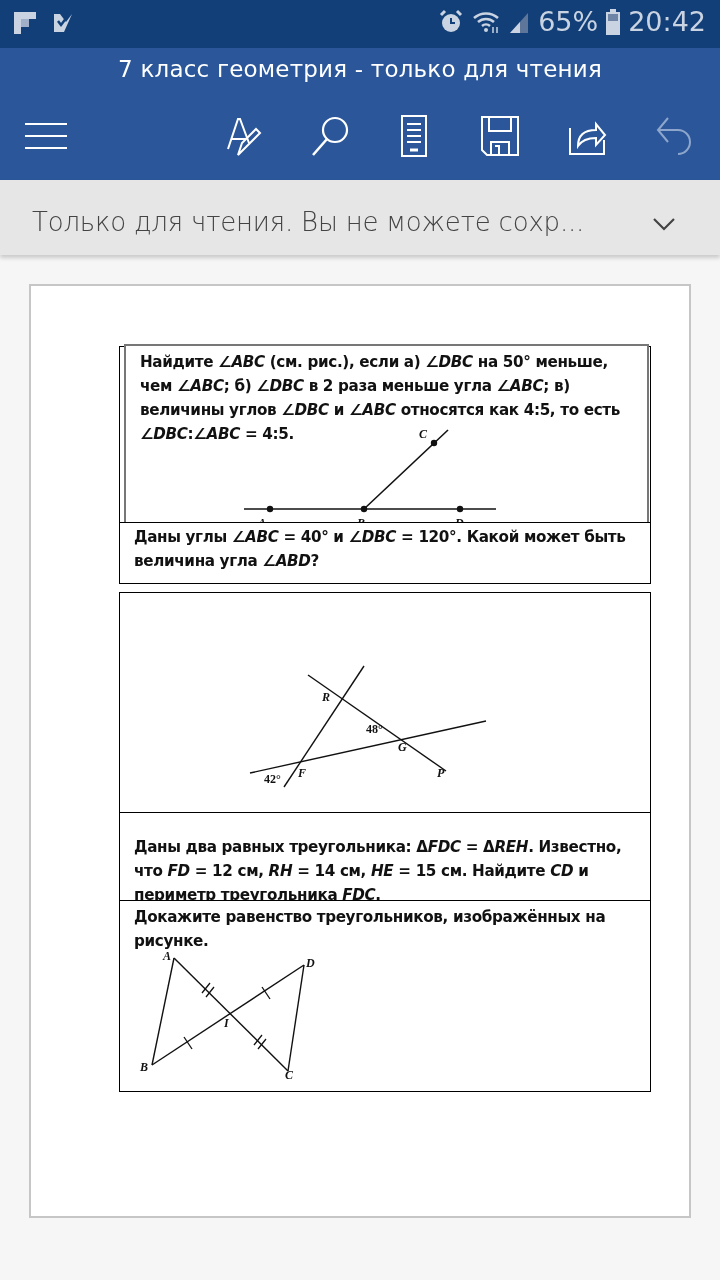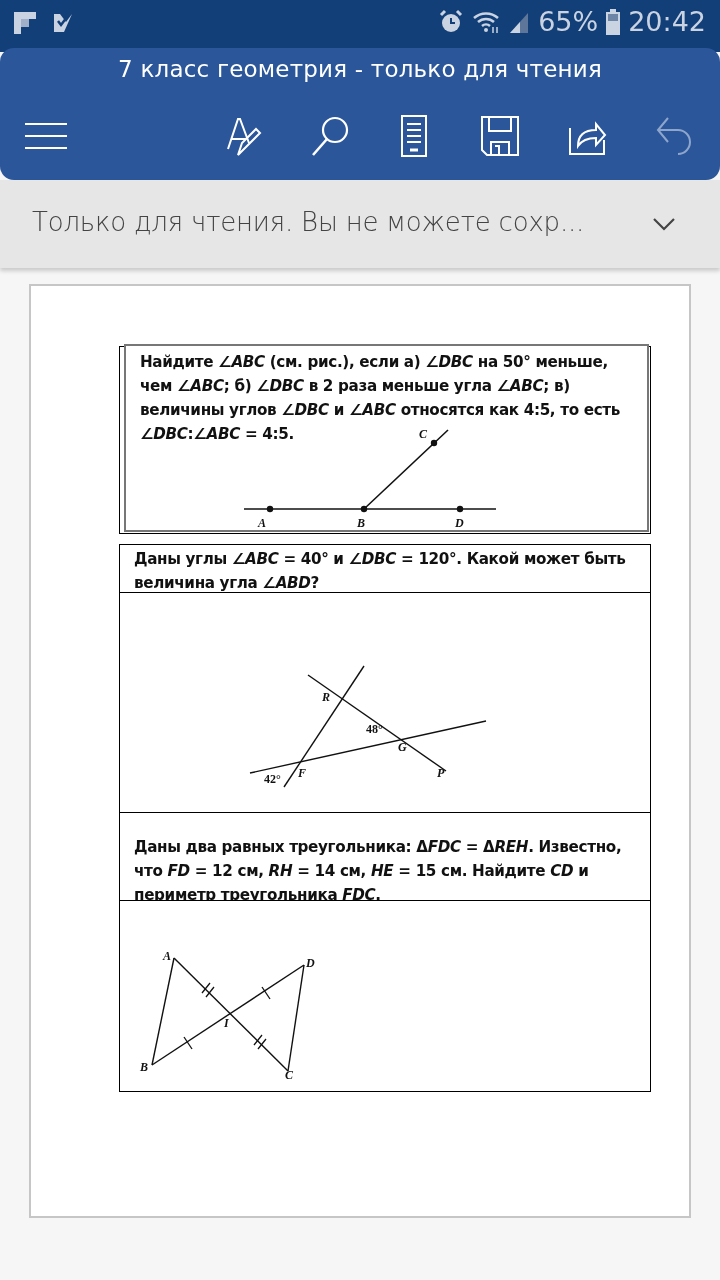--- a/index.html
+++ b/index.html
@@ -1,24 +1,24 @@
 <!DOCTYPE html>
 <html><head>
   <meta charset="utf-8">
   <style>
     * { box-sizing: border-box; margin: 0; padding: 0; }
     html, body { width: 720px; height: 1280px; overflow: hidden; background: #f6f6f6; font-family: "Liberation Sans", sans-serif; }
     .status-bar { position: absolute; top: 0; left: 0; width: 720px; height: 52px; background: #123f78; color: #c9d3e2; }
     .sb-left { position: absolute; left: 14px; top: 12px; display: flex; gap: 16px; align-items: center; }
     .sb-right { position: absolute; right: 14px; top: 6px; display: flex; align-items: center; gap: 8px; font-size: 27px; font-family: "DejaVu Sans", sans-serif; }
-    .app-bar { position: absolute; top: 48px; left: 0; width: 720px; height: 132px; background: #2b579a; color: #fff; border-radius: 14px; }
+    .app-bar { position: absolute; top: 48px; left: 0; width: 720px; height: 132px; background: #2b579a; color: #fff; }
     .app-title { position: absolute; top: 8px; left: 0; width: 720px; text-align: center; font-size: 23px; font-family: "DejaVu Sans", sans-serif; letter-spacing: 0.2px; }
     .toolbar { position: absolute; top: 60px; left: 0; width: 720px; height: 60px; }
     .tb-btn { position: absolute; top: 0; width: 56px; height: 56px; display: flex; align-items: center; justify-content: center; cursor: pointer; }
-    .banner { position: absolute; top: 180px; left: 0; width: 720px; height: 88px; background: #e6e6e6; box-shadow: 0 3px 4px rgba(0,0,0,0.18); }
+    .banner { position: absolute; top: 180px; left: 0; width: 720px; height: 75px; background: #e6e6e6; box-shadow: 0 3px 4px rgba(0,0,0,0.18); }
     .banner-text { position: absolute; left: 32px; top: 27px; font-size: 26px; color: #444; font-family: "DejaVu Sans", sans-serif; font-weight: 300; letter-spacing: -0.2px; }
     .banner-chevron { position: absolute; right: 40px; top: 28px; width: 32px; height: 32px; cursor: pointer; }
     .page { position: absolute; top: 284px; left: 29px; width: 662px; height: 934px; background: #fff; border: 2px solid #c6c6c6; }
     .doc-table { position: absolute; left: 88px; top: 60px; width: 532px; border-collapse: collapse; }
     .cell { position: absolute; left: 0; width: 532px; border: 1.5px solid #000; background: #fff; }
     .ptext { position: absolute; left: 14px; right: 14px; font-size: 15.2px; line-height: 24px; color: #111; font-weight: bold; font-family: "DejaVu Sans", sans-serif; letter-spacing: -0.35px; }
     .ptext i { font-style: italic; }
     .framed { position: absolute; left: 4px; top: -3px; width: 525px; height: 188px; border: 2px solid #777; background: #fff; padding-left: 48px; }
     svg text { font-family: "Liberation Serif", serif; font-style: italic; font-weight: bold; }
   </style>
@@ -131,21 +131,21 @@
           <circle cx="234" cy="85" r="3.2" fill="#111"></circle>
           <circle cx="208" cy="19" r="3.2" fill="#111"></circle>
           <text x="32" y="103" font-size="12" fill="#111">A</text>
           <text x="131" y="103" font-size="12" fill="#111">B</text>
           <text x="193" y="14" font-size="12" fill="#111">C</text>
           <text x="229" y="103" font-size="12" fill="#111">D</text>
         </svg>
       </div>
     </div>
 
-    <div class="cell" style="top:198px; height:62px;">
+    <div class="cell" style="top:176px; height:62px;">
       <div class="ptext" style="top:2px;">Даны углы ∠<i>ABC</i> = 40° и ∠<i>DBC</i> = 120°. Какой может быть величина угла ∠<i>ABD</i>?</div>
     </div>
 
     <div class="cell" style="top:246px; height:222px;">
       <svg style="position:absolute; left:120px; top:68px;" width="250" height="130" viewBox="0 0 250 130">
         <line x1="10" y1="112" x2="246" y2="60" stroke="#111" stroke-width="1.4"></line>
         <line x1="44" y1="126" x2="124" y2="5" stroke="#111" stroke-width="1.4"></line>
         <line x1="68" y1="14" x2="206" y2="110" stroke="#111" stroke-width="1.4"></line>
         <text x="82" y="40" font-size="12" fill="#111">R</text>
         <text x="58" y="116" font-size="12" fill="#111">F</text>
@@ -154,20 +154,21 @@
         <text x="126" y="72" font-size="12" fill="#111" style="font-style:normal">48°</text>
         <text x="24" y="122" font-size="12" fill="#111" style="font-style:normal">42°</text>
       </svg>
     </div>
 
     <div class="cell" style="top:466px; height:90px;">
       <div class="ptext" style="top:6px;margin-top:16px;">Даны два равных треугольника: Δ<i>FDC</i> = Δ<i>REH</i>. Известно, что <i>FD</i> = 12 см, <i>RH</i> = 14 см, <i>HE</i> = 15 см. Найдите <i>CD</i> и периметр треугольника <i>FDC</i>.</div>
     </div>
 
     <div class="cell" style="top:554px; height:192px;">
+      <div class="ptext" style="top:4px;">Докажите равенство треугольников, изображённых на рисунке.</div>
       <svg style="position:absolute; left:10px; top:44px;" width="200" height="140" viewBox="0 0 200 140">
         <line x1="44" y1="13" x2="22" y2="120" stroke="#111" stroke-width="1.4"></line>
         <line x1="44" y1="13" x2="158" y2="126" stroke="#111" stroke-width="1.4"></line>
         <line x1="22" y1="120" x2="174" y2="20" stroke="#111" stroke-width="1.4"></line>
         <line x1="174" y1="20" x2="158" y2="126" stroke="#111" stroke-width="1.4"></line>
         <path d="M72 48l8-10M76 52l8-10" stroke="#111" stroke-width="1.3"></path>
         <path d="M124 100l8-10M128 104l8-10" stroke="#111" stroke-width="1.3"></path>
         <path d="M132 42l8 12" stroke="#111" stroke-width="1.3"></path>
         <path d="M54 92l8 12" stroke="#111" stroke-width="1.3"></path>
         <text x="33" y="15" font-size="12" fill="#111">A</text>

